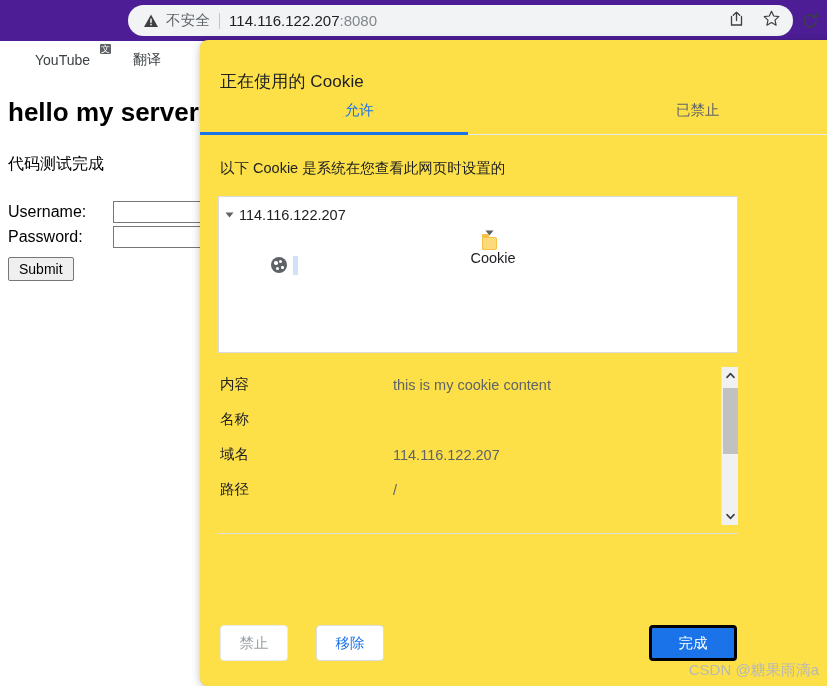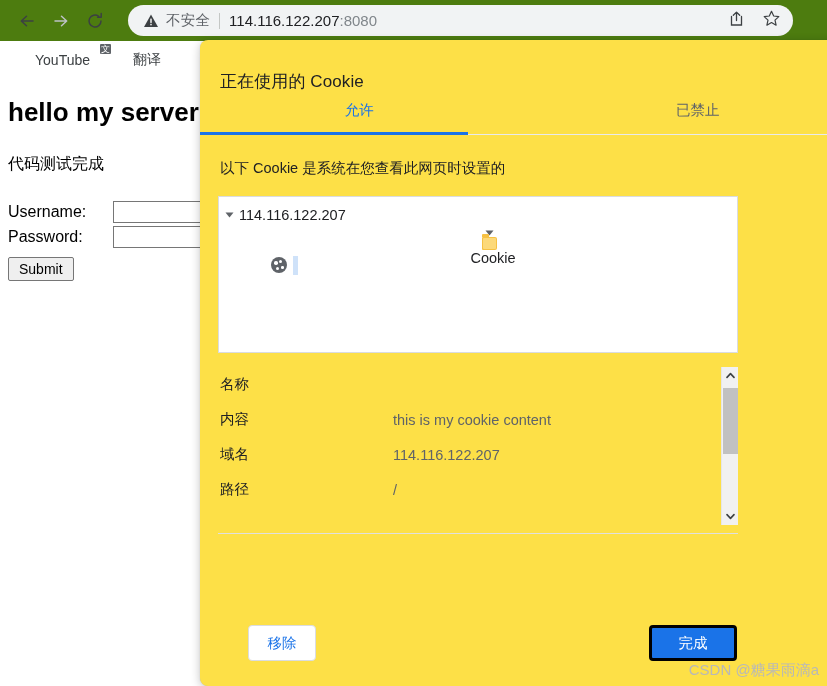--- a/index.html
+++ b/index.html
@@ -8,22 +8,22 @@
     width: 827px; height: 686px;
     overflow: hidden;
     background: #ffffff;
     font-family: "Liberation Sans", "DejaVu Sans", sans-serif;
   }
 
   
   .browser-toolbar {
     position: absolute; left: 0; top: 0;
     width: 827px; height: 41px;
-    background: #4d7c0f;
-    display: flex; align-items: center;
+    background: #4c1d95;
+    display: flex; align-items: center; justify-content: flex-end;
   }
   .nav-btn {
     width: 34px; height: 34px;
     display: flex; align-items: center; justify-content: center;
     flex: 0 0 auto;
   }
   .nav-btn svg { display: block; }
   .nav-back { margin-left: 10px; }
 
   .omnibox {
@@ -504,26 +504,26 @@
           <span class="chip c3"></span>
           <span class="chip c4"></span>
       </span>
       <span class="tree-selected"></span>
     </div>
   </div>
 
   <div class="detail-wrap">
     <div class="detail-rows">
       <div class="detail-row">
+        <span class="detail-label">内容</span>
+        <span class="detail-value">this is my cookie content</span>
+      </div>
+      <div class="detail-row">
         <span class="detail-label">名称</span>
         <span class="detail-value"></span>
-      </div>
-      <div class="detail-row">
-        <span class="detail-label">内容</span>
-        <span class="detail-value">this is my cookie content</span>
       </div>
       <div class="detail-row">
         <span class="detail-label">域名</span>
         <span class="detail-value">114.116.122.207</span>
       </div>
       <div class="detail-row">
         <span class="detail-label">路径</span>
         <span class="detail-value">/</span>
       </div>
     </div>
@@ -541,18 +541,19 @@
         <svg width="9" height="7" viewBox="0 0 9 7">
             <path d="M1 1.6 L4.5 5.4 L8 1.6" fill="none" stroke="#3c4043" stroke-width="1.6" stroke-linecap="round" stroke-linejoin="round"></path>
           </svg>
       </div>
     </div>
   </div>
 
   <div class="detail-divider"></div>
 
   <div class="dlg-footer">
+    <button class="btn btn-disabled">禁止</button>
     <button class="btn btn-secondary">移除</button>
     <button class="btn btn-primary">完成</button>
   </div>
 </div>
 
 <div class="watermark">CSDN @糖果雨滴a</div>
 
 </body></html>

